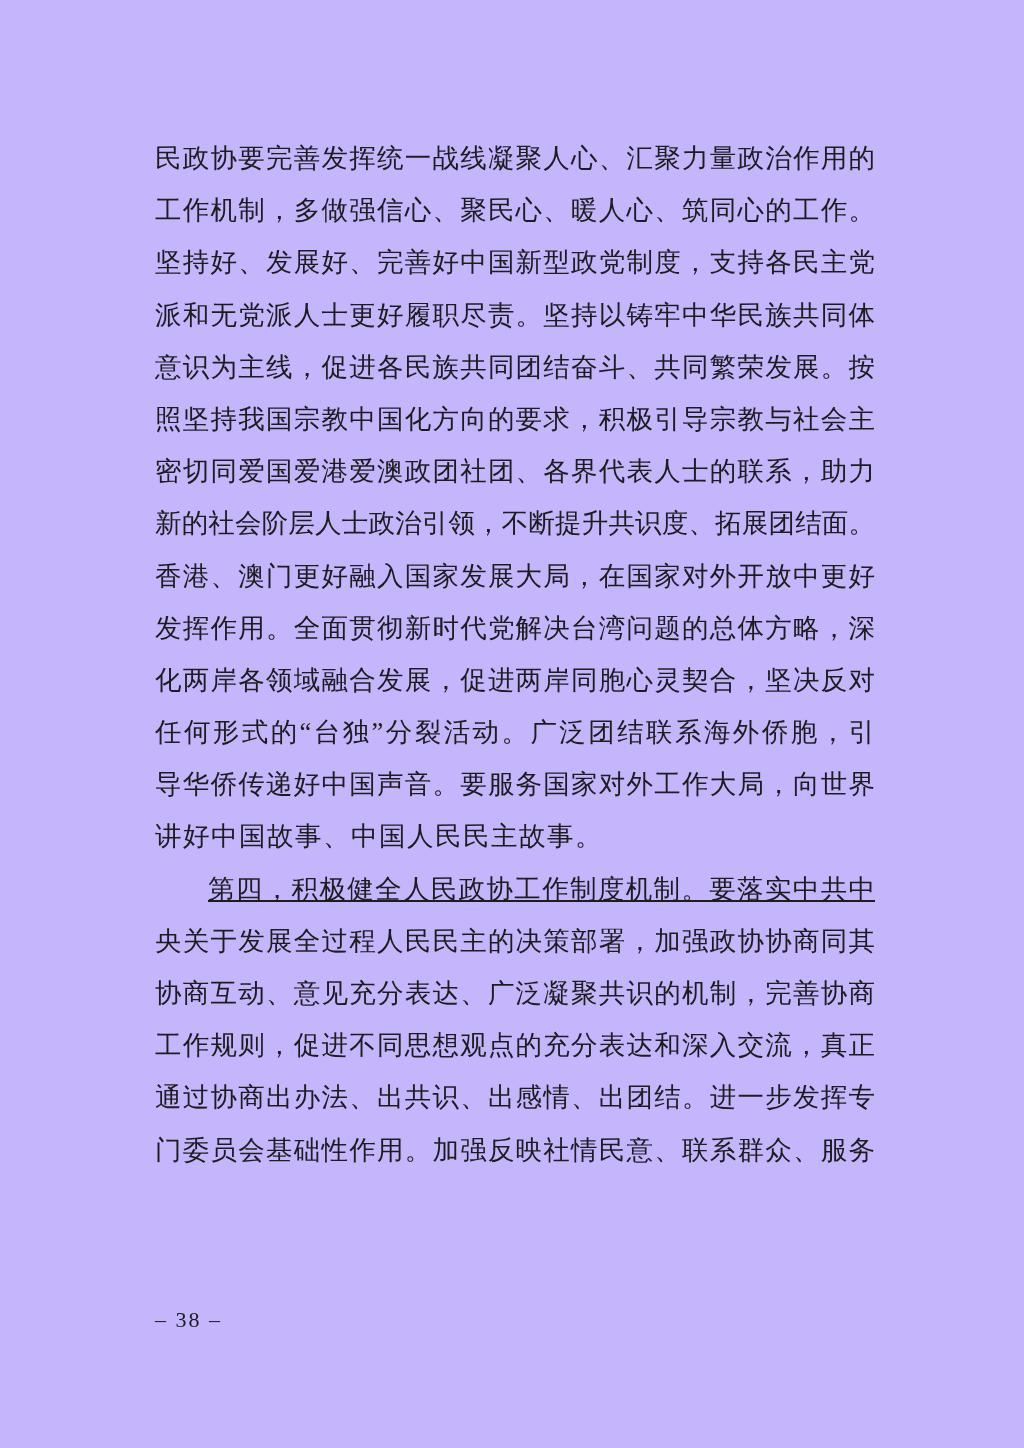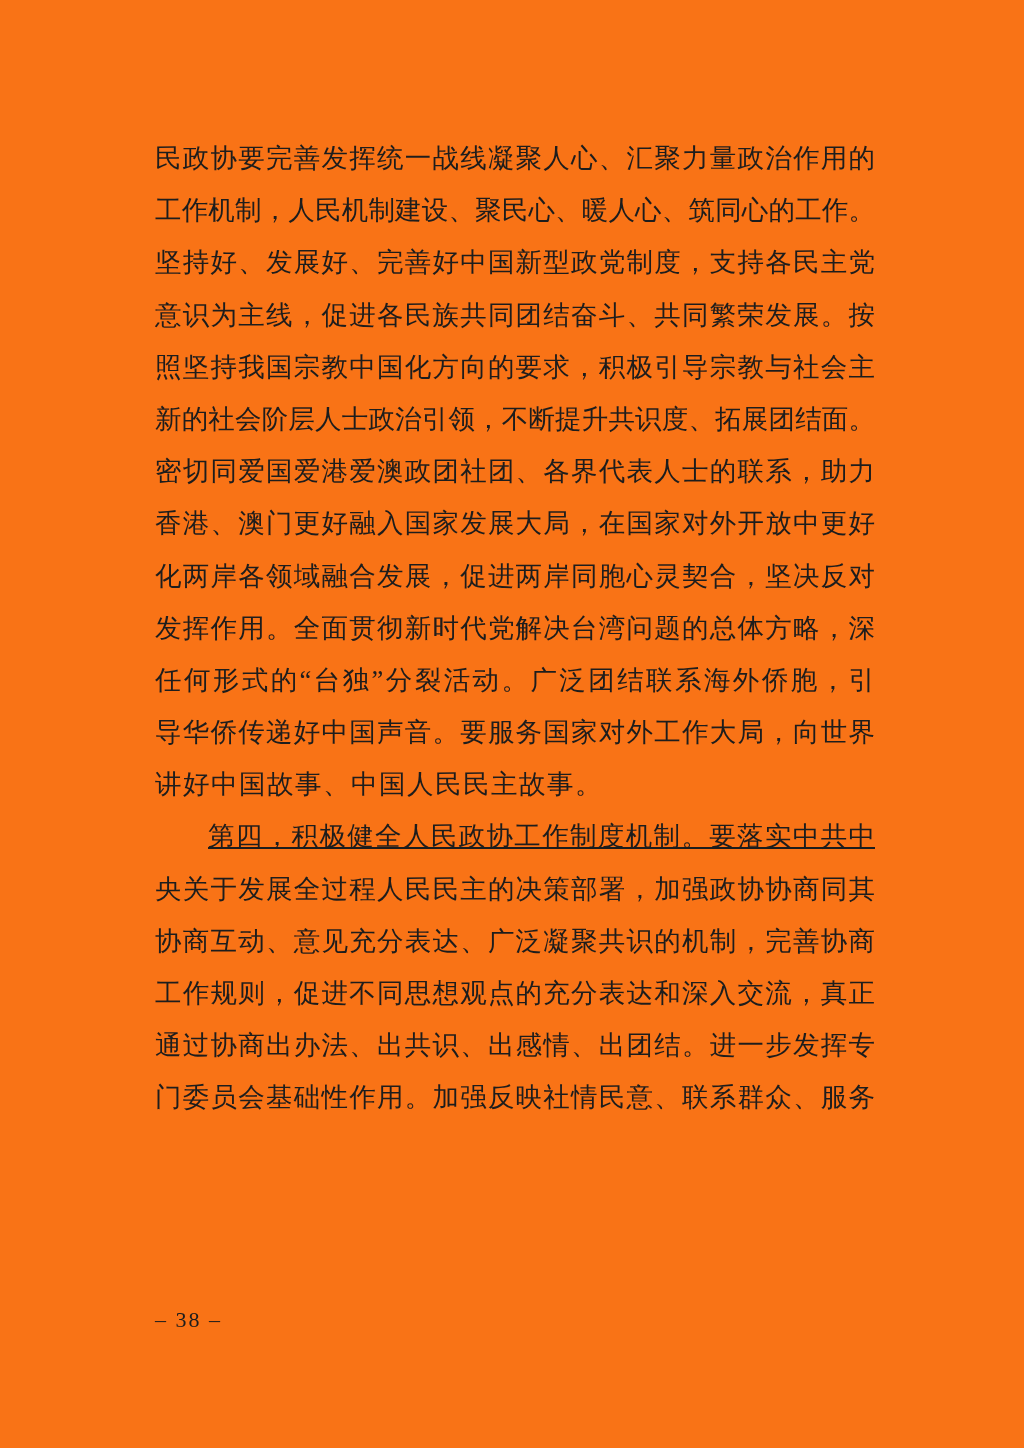--- a/index.html
+++ b/index.html
@@ -4,21 +4,21 @@
 <style>
   * { margin: 0; padding: 0; box-sizing: border-box; }
   html, body {
     font-family: "Liberation Serif", serif;
     background: #ffffff;
   }
   .page {
     position: relative;
     width: 1024px;
     height: 1448px;
-    background: #f97316;
+    background: #c4b5fd;
     overflow: hidden;
   }
   .text-block {
     position: absolute;
     left: 155px;
     top: 132px;
     width: 720px;
   }
   .line {
     font-size: 26.5px;
@@ -48,29 +48,30 @@
     letter-spacing: 2px;
     color: #1d1d1d;
   }
 </style>
 </head>
 <body>
 
 <div class="page">
   <div class="text-block">
     <div class="line">民政协要完善发挥统一战线凝聚人心、汇聚力量政治作用的</div>
-    <div class="line">工作机制，人民机制建设、聚民心、暖人心、筑同心的工作。</div>
+    <div class="line">工作机制，多做强信心、聚民心、暖人心、筑同心的工作。</div>
     <div class="line">坚持好、发展好、完善好中国新型政党制度，支持各民主党</div>
+    <div class="line">派和无党派人士更好履职尽责。坚持以铸牢中华民族共同体</div>
     <div class="line">意识为主线，促进各民族共同团结奋斗、共同繁荣发展。按</div>
     <div class="line">照坚持我国宗教中国化方向的要求，积极引导宗教与社会主</div>
+    <div class="line">密切同爱国爱港爱澳政团社团、各界代表人士的联系，助力</div>
     <div class="line">新的社会阶层人士政治引领，不断提升共识度、拓展团结面。</div>
-    <div class="line">密切同爱国爱港爱澳政团社团、各界代表人士的联系，助力</div>
     <div class="line">香港、澳门更好融入国家发展大局，在国家对外开放中更好</div>
+    <div class="line">发挥作用。全面贯彻新时代党解决台湾问题的总体方略，深</div>
     <div class="line">化两岸各领域融合发展，促进两岸同胞心灵契合，坚决反对</div>
-    <div class="line">发挥作用。全面贯彻新时代党解决台湾问题的总体方略，深</div>
     <div class="line">任何形式的“台独”分裂活动。广泛团结联系海外侨胞，引</div>
     <div class="line">导华侨传递好中国声音。要服务国家对外工作大局，向世界</div>
     <div class="line para-end">讲好中国故事、中国人民民主故事。</div>
     <div class="line indent">第四，积极健全人民政协工作制度机制。要落实中共中</div>
     <div class="line">央关于发展全过程人民民主的决策部署，加强政协协商同其</div>
     <div class="line">协商互动、意见充分表达、广泛凝聚共识的机制，完善协商</div>
     <div class="line">工作规则，促进不同思想观点的充分表达和深入交流，真正</div>
     <div class="line">通过协商出办法、出共识、出感情、出团结。进一步发挥专</div>
     <div class="line">门委员会基础性作用。加强反映社情民意、联系群众、服务</div>
   </div>

